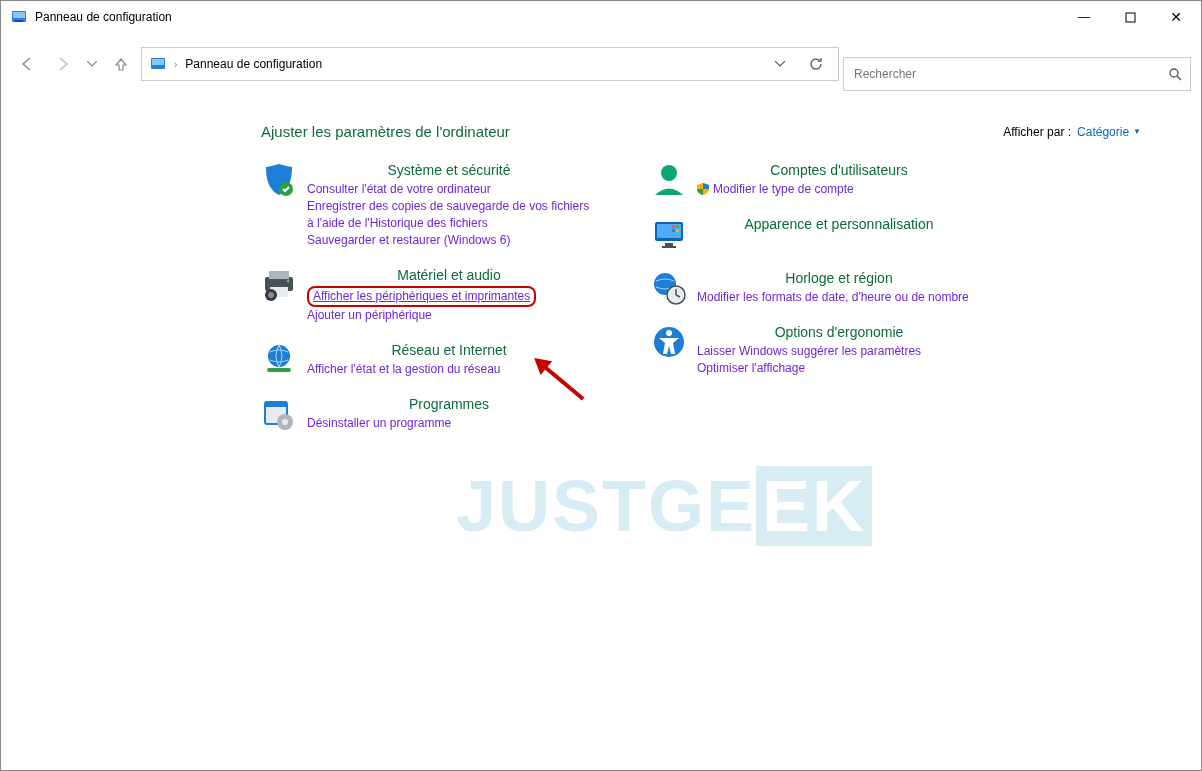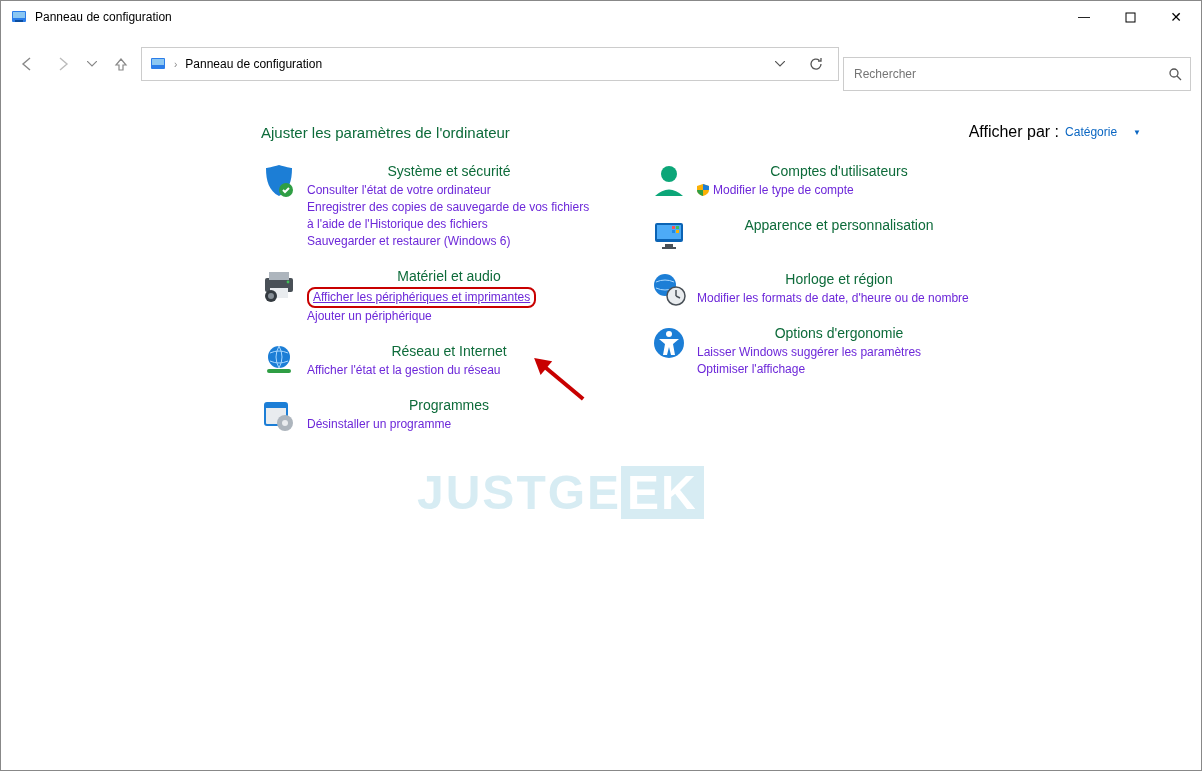--- a/index.html
+++ b/index.html
@@ -19,34 +19,34 @@
   .addressbar .chev{color:#888;font-size:10px;}
   .addressbar .grow{flex:1;}
   .addr-btn{width:28px;height:28px;display:flex;align-items:center;justify-content:center;color:#555;}
   .searchbox{width:330px;height:32px;border:1px solid #ccc;display:flex;align-items:center;padding:0 8px;color:#777;margin-top:20px;}
   .searchbox input{border:none;outline:none;flex:1;font-size:12px;color:#333;background:transparent;}
   .searchbox .sicon{color:#555;}
   
   .content{flex:1;padding:28px 60px 0 260px;position:relative;}
   .header-row{display:flex;align-items:center;margin-bottom:22px;}
   .page-title{color:#0d6b3a;font-size:15px;flex:1;}
-  .viewby-label{font-size:16px;margin-right:6px;}
-  .viewby-value{color:#0a66c2;font-size:12px;display:flex;align-items:center;gap:16px;}
+  .viewby-label{font-size:12px;margin-right:6px;}
+  .viewby-value{color:#0a66c2;font-size:12px;display:flex;align-items:center;gap:4px;}
   .viewby-value .tri{font-size:8px;color:#0a66c2;}
   .columns{display:flex;gap:60px;}
   .col{width:330px;}
   .category{display:flex;align-items:flex-start;margin-bottom:18px;}
   .cat-icon{width:36px;height:36px;margin-right:10px;flex:0 0 36px;}
   .cat-body{flex:1;}
   .cat-title{color:#0d6b3a;font-size:14px;margin-bottom:3px;text-align:center;}
   .link{color:#6d28d9;font-size:12px;line-height:17px;display:block;cursor:pointer;}
   .link.highlighted{border:2px solid #c80000;border-radius:8px;padding:0 4px;display:inline-block;text-decoration:underline;}
   .shield{display:inline-block;width:12px;height:12px;margin-right:4px;vertical-align:-2px;}
   
-  .watermark{position:absolute;top:370px;left:416px;font-size:48px;font-weight:700;color:rgba(140,200,220,0.35);pointer-events:none;letter-spacing:2px;}
+  .watermark{position:absolute;top:370px;left:455px;font-size:72px;font-weight:700;color:rgba(140,200,220,0.35);pointer-events:none;letter-spacing:2px;}
   .watermark .ek{background:rgba(140,200,220,0.35);color:#fff;padding:0 6px;}
   
   .arrow{position:absolute;top:286px;left:538px;transform:rotate(40deg);pointer-events:none;}
   .arrow-line{width:50px;height:4px;background:#c80000;}
   .arrow-head{width:0;height:0;border-top:9px solid transparent;border-bottom:9px solid transparent;border-right:16px solid #c80000;position:absolute;left:-14px;top:-7px;}
   
   svg{display:block;}
 </style>
 </head>
 <body>

